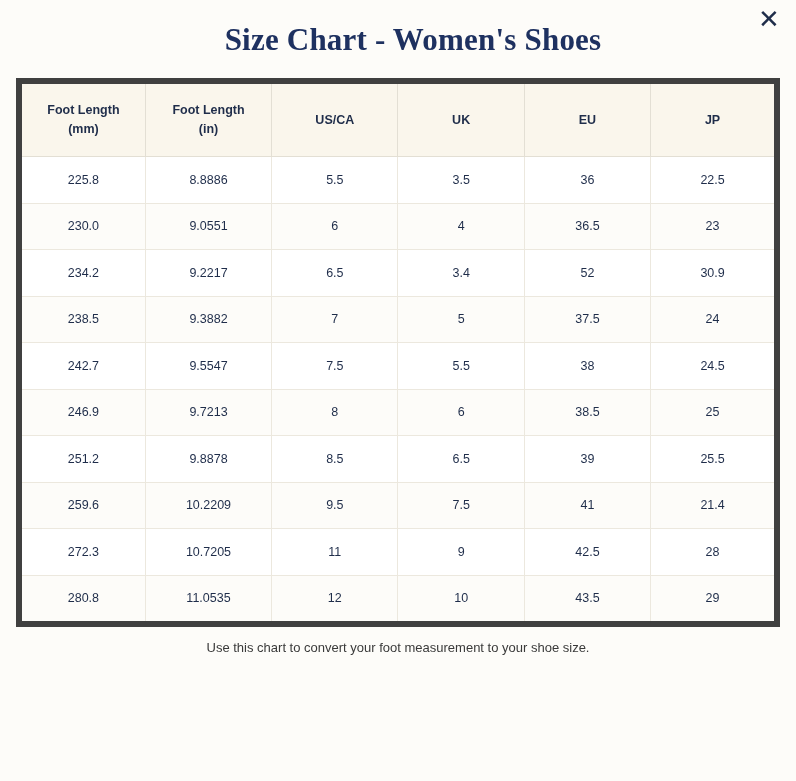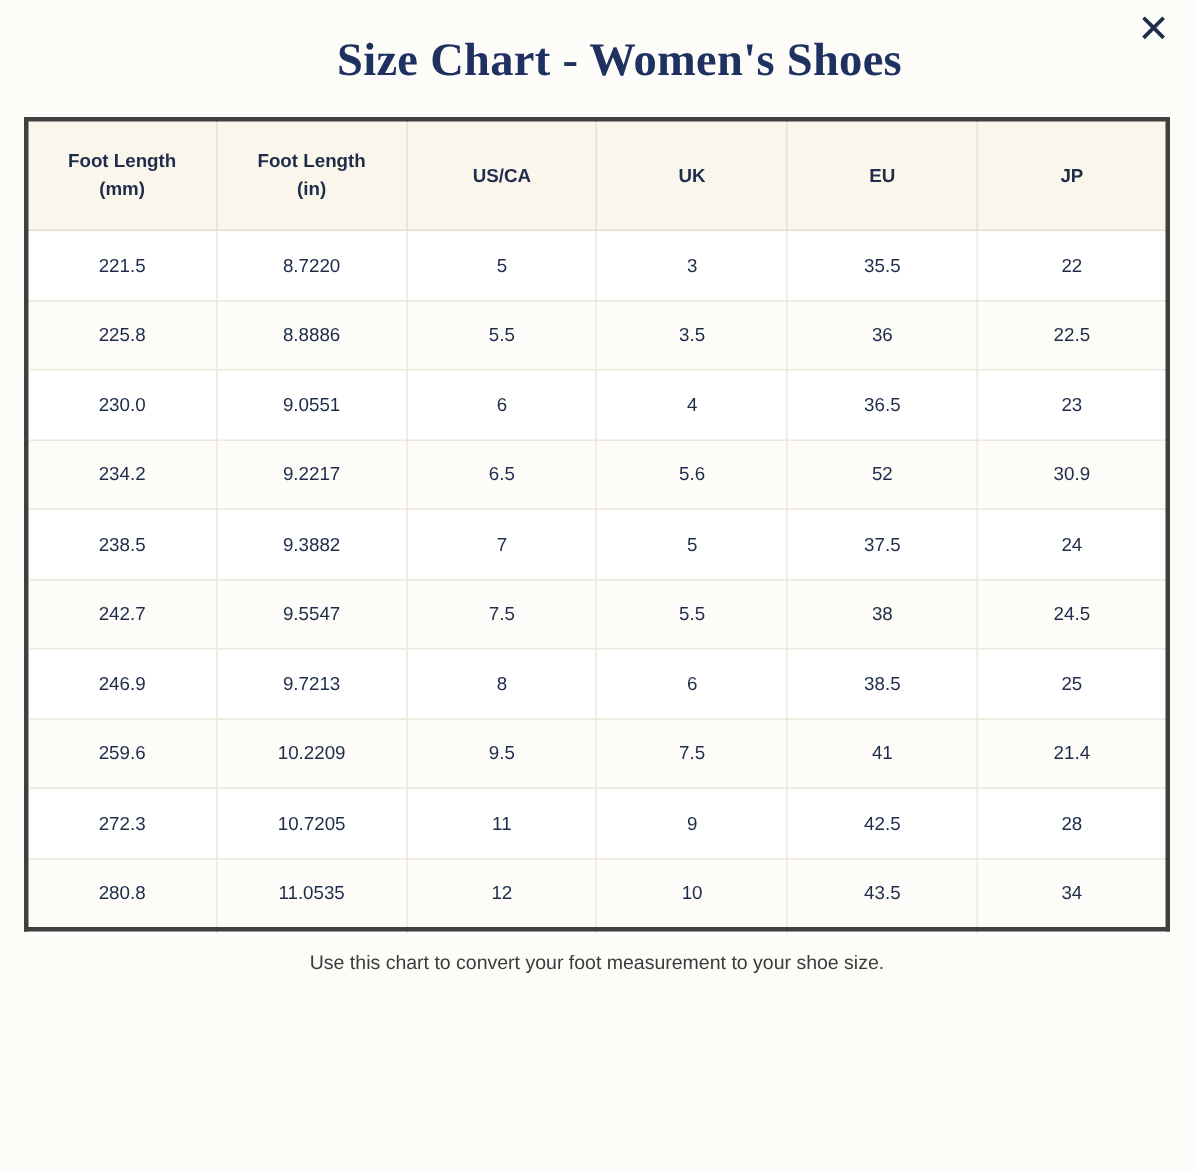--- a/index.html
+++ b/index.html
@@ -45,21 +45,21 @@
     letter-spacing: 0.2px;
     padding-left: 30px;
   }
   .table-wrap {
     padding: 0 16px;
   }
   table {
     width: 100%;
     border-collapse: collapse;
     table-layout: fixed;
-    border: 3px solid #404040;
+    border: 6px solid #404040;
   }
   thead th {
     background: #faf6ec;
     font-size: 12.5px;
     font-weight: bold;
     color: #1f2d4a;
     padding: 14px 4px;
     border: 1px solid #e3dfd4;
     line-height: 1.5;
     text-align: center;
@@ -101,48 +101,40 @@
           <th><span>Foot Length</span><span class="hdr-line2">(mm)</span></th>
           <th><span>Foot Length</span><span class="hdr-line2">(in)</span></th>
           <th><span>US/CA</span></th>
           <th><span>UK</span></th>
           <th><span>EU</span></th>
           <th><span>JP</span></th>
         </tr>
     </thead>
     <tbody id="body-rows">
         <tr>
-          <td>221.5</td>
-          <td>8.7220</td>
-          <td>5</td>
-          <td>3</td>
-          <td>35.5</td>
-          <td>22</td>
-        </tr>
-        <tr>
           <td>225.8</td>
           <td>8.8886</td>
           <td>5.5</td>
           <td>3.5</td>
           <td>36</td>
           <td>22.5</td>
         </tr>
         <tr>
           <td>230.0</td>
           <td>9.0551</td>
           <td>6</td>
           <td>4</td>
           <td>36.5</td>
           <td>23</td>
         </tr>
         <tr>
           <td>234.2</td>
           <td>9.2217</td>
           <td>6.5</td>
-          <td>5.6</td>
+          <td>3.4</td>
           <td>52</td>
           <td>30.9</td>
         </tr>
         <tr>
           <td>238.5</td>
           <td>9.3882</td>
           <td>7</td>
           <td>5</td>
           <td>37.5</td>
           <td>24</td>
@@ -157,20 +149,28 @@
         </tr>
         <tr>
           <td>246.9</td>
           <td>9.7213</td>
           <td>8</td>
           <td>6</td>
           <td>38.5</td>
           <td>25</td>
         </tr>
         <tr>
+          <td>251.2</td>
+          <td>9.8878</td>
+          <td>8.5</td>
+          <td>6.5</td>
+          <td>39</td>
+          <td>25.5</td>
+        </tr>
+        <tr>
           <td>259.6</td>
           <td>10.2209</td>
           <td>9.5</td>
           <td>7.5</td>
           <td>41</td>
           <td>21.4</td>
         </tr>
         <tr>
           <td>272.3</td>
           <td>10.7205</td>
@@ -178,19 +178,19 @@
           <td>9</td>
           <td>42.5</td>
           <td>28</td>
         </tr>
         <tr>
           <td>280.8</td>
           <td>11.0535</td>
           <td>12</td>
           <td>10</td>
           <td>43.5</td>
-          <td>34</td>
+          <td>29</td>
         </tr>
       </tbody>
   </table>
 </div>
 
 <div class="footnote">Use this chart to convert your foot measurement to your shoe size.</div>
 
 </body></html>

